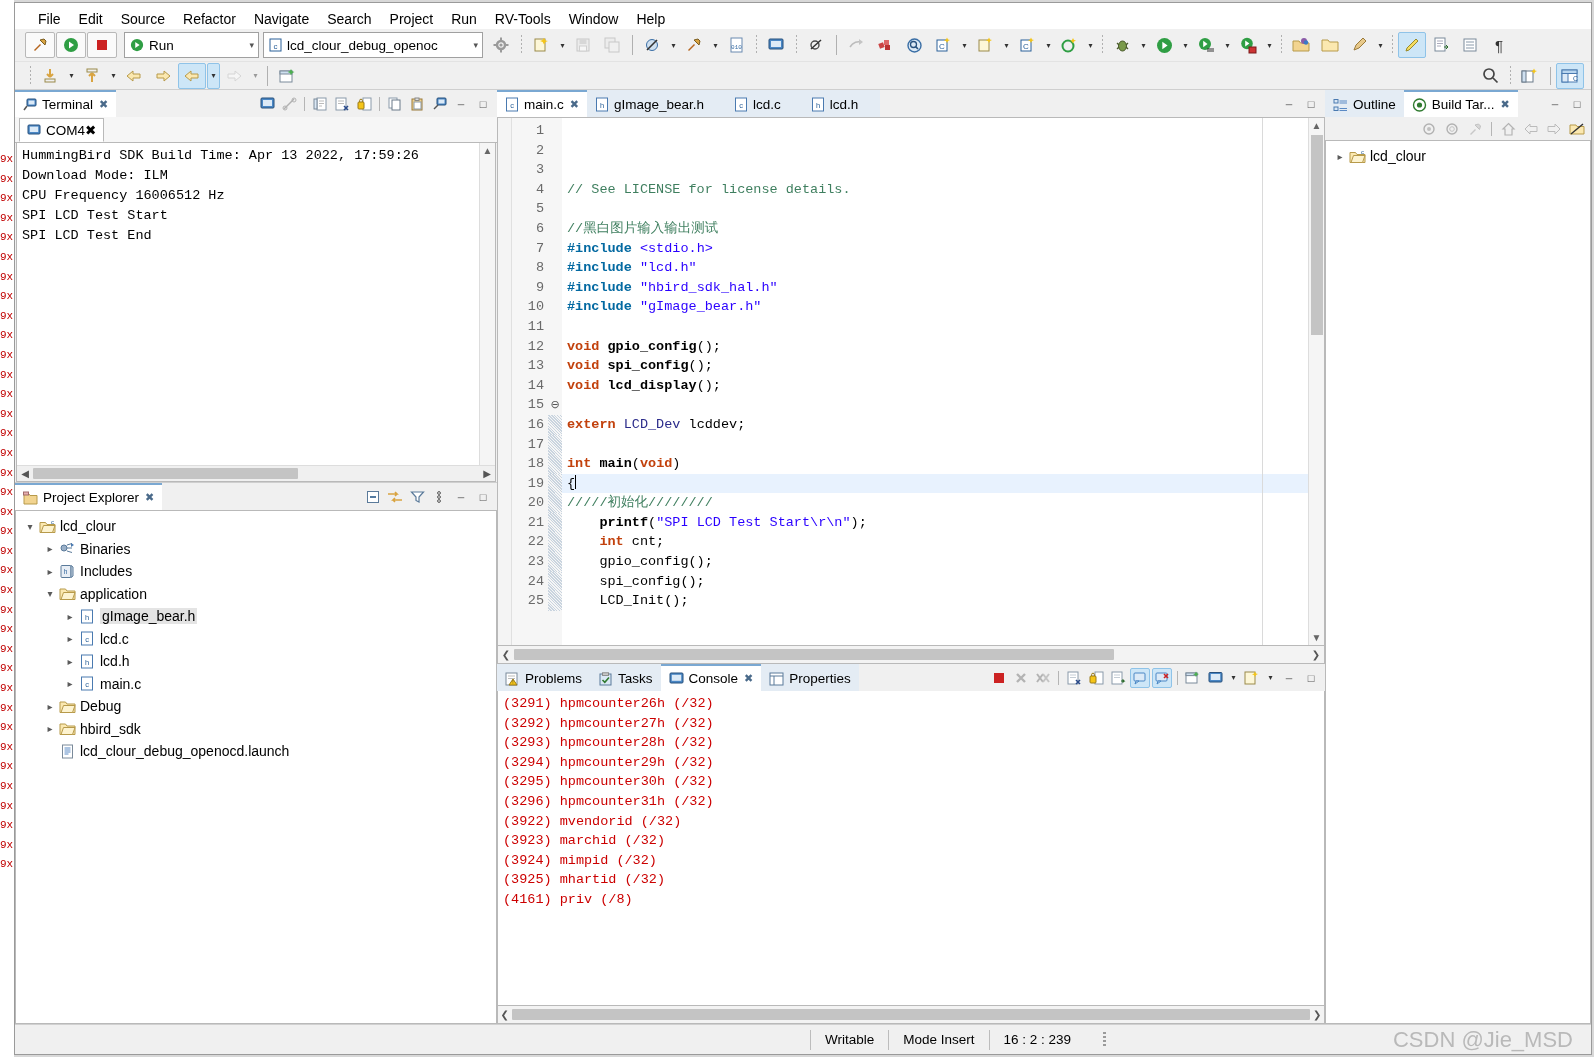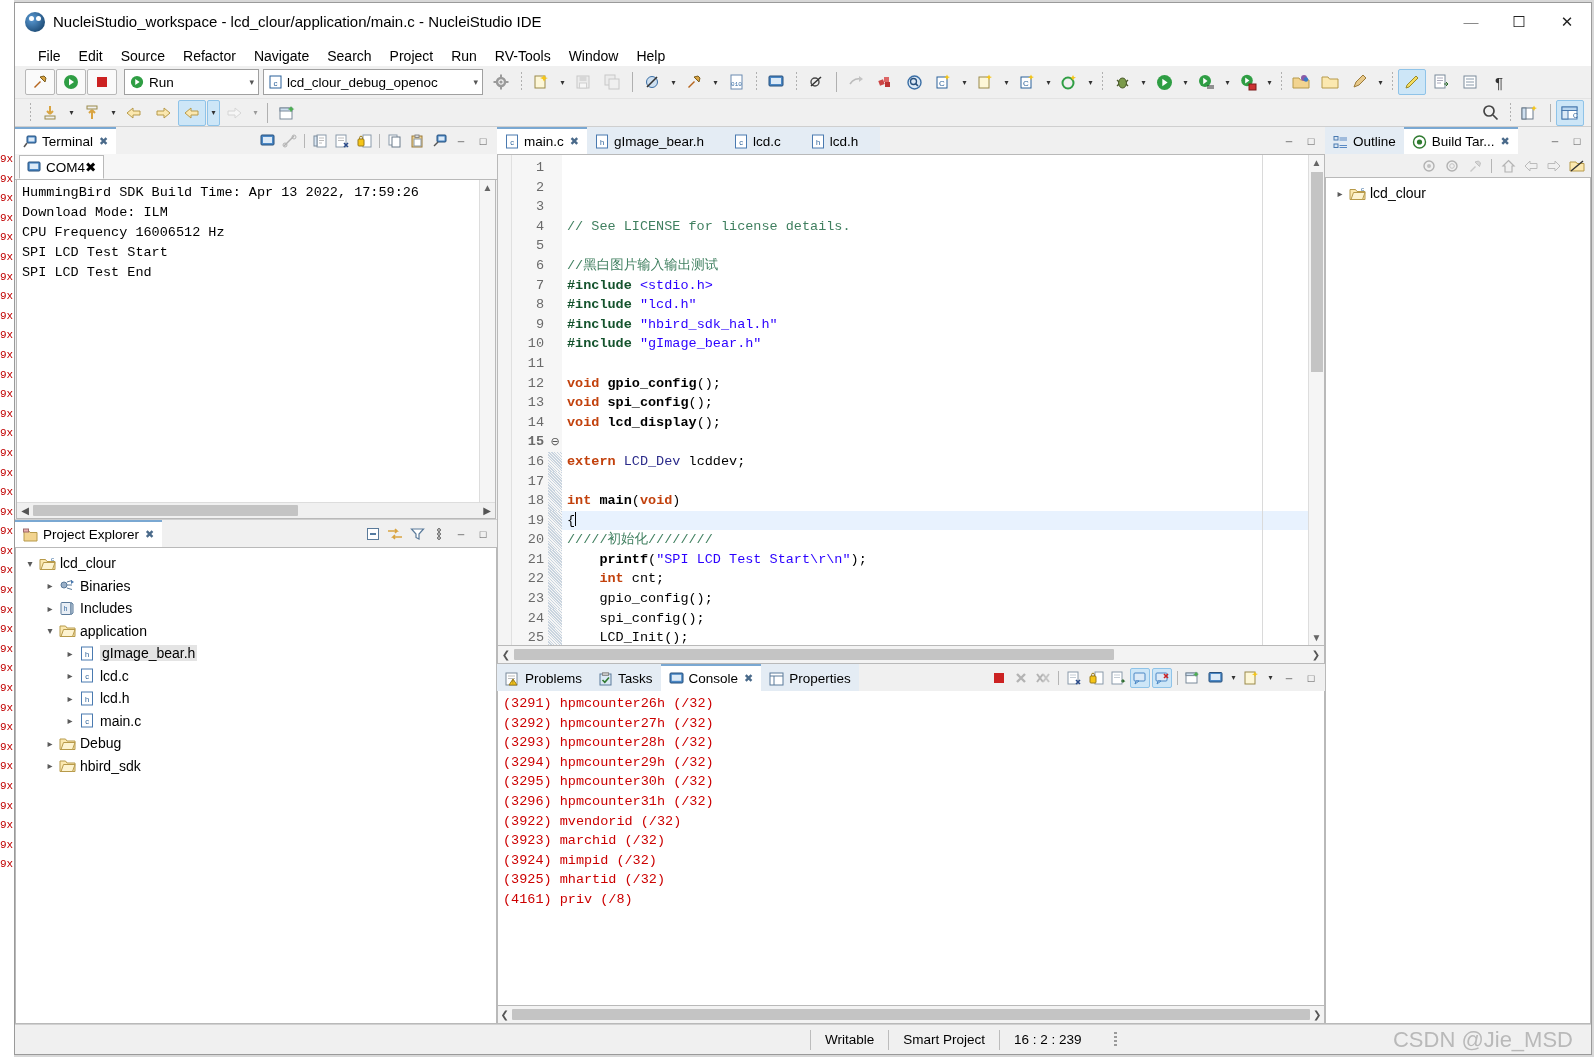--- a/index.html
+++ b/index.html
@@ -194,21 +194,21 @@
              line-height:19.6px; font-size:11px; color:#555; text-align:center;}
   .ed-fold .fbar { background:repeating-linear-gradient(45deg,#c9d4df 0 1px,#f6f6f6 1px 2px); }
   .ed-code {
     flex:1; padding-top:3px; font-family:"Liberation Mono", monospace;
     font-size:13.5px; line-height:19.6px; color:#000; white-space:pre;
     position:relative; overflow:hidden; padding-left:5px;
   }
   .ed-code .cline { height:19.6px; }
   .ed-code .hl { background:#e8f2fe; }
   .c-comment { color:#3f7f5f; }
-  .c-pp { color:#14532d; font-weight:bold; }
+  .c-pp { color:#0369a1; font-weight:bold; }
   .c-str { color:#2a00ff; }
   .c-kw { color:#c2410c; font-weight:bold; }
   .print-margin { position:absolute; top:0; bottom:0; width:1px; background:#dadada; }
   .cursor-caret { display:inline-block; width:1px; height:14px; background:#000;
                   vertical-align:-2px; }
 
   
   .console-view { height:360px; flex:none; display:flex; flex-direction:column; }
   .console-sub {
     height:21px; background:#fff; font-size:13.5px; padding:1px 4px;
@@ -285,29 +285,20 @@
     <div class="bgline">9x</div>
     <div class="bgline">9x</div>
     <div class="bgline">9x</div>
     <div class="bgline">9x</div>
     <div class="bgline">9x</div>
     <div class="bgline">9x</div>
   </div>
 
 <div id="ide">
 
-  <div class="titlebar">
-    <div class="title-icon"></div>
-    <div class="title-text">NucleiStudio_workspace - lcd_clour/application/main.c - NucleiStudio IDE</div>
-    <div class="win-btns">
-      <div class="win-btn">—</div>
-      <div class="win-btn max">☐</div>
-      <div class="win-btn close">✕</div>
-    </div>
-  </div>
 
   <div class="menubar">
     <div class="menu-item">File</div>
     <div class="menu-item">Edit</div>
     <div class="menu-item">Source</div>
     <div class="menu-item">Refactor</div>
     <div class="menu-item">Navigate</div>
     <div class="menu-item">Search</div>
     <div class="menu-item">Project</div>
     <div class="menu-item">Run</div>
@@ -896,20 +887,35 @@
             <div class="tree-row" style="padding-left: 26px;">
               <span class="tw">▸</span>
               <span class="ticon">
                 <svg width="17" height="15" viewBox="0 0 17 15">
                   <path d="M1 3h5.5L8 5h8v8.5H1z" fill="#fbe8b0" stroke="#b79a4a"></path>
                   <path d="M2 13.5L4.5 6.5H16l-2.5 7z" fill="#fdf3d0" stroke="#b79a4a"></path>
                 </svg>
               </span>
               <span class="tlabel">hbird_sdk</span>
             </div>
+            <div class="tree-row" style="padding-left: 26px;">
+              <span class="tw"></span>
+              <span class="ticon">
+                <svg width="15" height="15" viewBox="0 0 15 15">
+                  <rect x="2.5" y="1" width="10" height="13" fill="#fff" stroke="#7a8a9a"></rect>
+                  <g stroke="#5a8ac5">
+                    <line x1="4.5" y1="4" x2="10.5" y2="4"></line>
+                    <line x1="4.5" y1="6" x2="10.5" y2="6"></line>
+                    <line x1="4.5" y1="8" x2="10.5" y2="8"></line>
+                    <line x1="4.5" y1="10" x2="8.5" y2="10"></line>
+                  </g>
+                </svg>
+              </span>
+              <span class="tlabel">lcd_clour_debug_openocd.launch</span>
+            </div>
           </div>
       </div>
     </div>
 
     <div class="col-center">
 
       <div class="view editor-view">
         <div class="view-tabs" id="editor-tabs">
             <div class="vtab active">
               <span class="vicon">
@@ -966,21 +972,21 @@
               <div style="padding-right: 4px;">5</div>
               <div style="padding-right: 4px;">6</div>
               <div style="padding-right: 4px;">7</div>
               <div style="padding-right: 4px;">8</div>
               <div style="padding-right: 4px;">9</div>
               <div style="padding-right: 4px;">10</div>
               <div style="padding-right: 4px;">11</div>
               <div style="padding-right: 4px;">12</div>
               <div style="padding-right: 4px;">13</div>
               <div style="padding-right: 4px;">14</div>
-              <div style="padding-right: 4px; font-weight: bold;">15</div>
+              <div style="padding-right: 4px;">15</div>
               <div style="padding-right: 4px;">16</div>
               <div style="padding-right: 4px;">17</div>
               <div style="padding-right: 4px;">18</div>
               <div style="padding-right: 4px;">19</div>
               <div style="padding-right: 4px;">20</div>
               <div style="padding-right: 4px;">21</div>
               <div style="padding-right: 4px;">22</div>
               <div style="padding-right: 4px;">23</div>
               <div style="padding-right: 4px;">24</div>
               <div style="padding-right: 4px;">25</div>
@@ -1270,19 +1276,19 @@
           </div>
       </div>
     </div>
   </div>
 
   <div class="statusbar">
     <div style="width:795px"></div>
     <div class="sb-div"></div>
     <div class="sb-cell">Writable</div>
     <div class="sb-div"></div>
-    <div class="sb-cell">Smart Project</div>
+    <div class="sb-cell">Mode Insert</div>
     <div class="sb-div"></div>
     <div class="sb-cell">16 : 2 : 239</div>
     <div class="sb-dots"></div>
     <div class="watermark">CSDN @Jie_MSD</div>
   </div>
 </div>
 
 </body></html>

